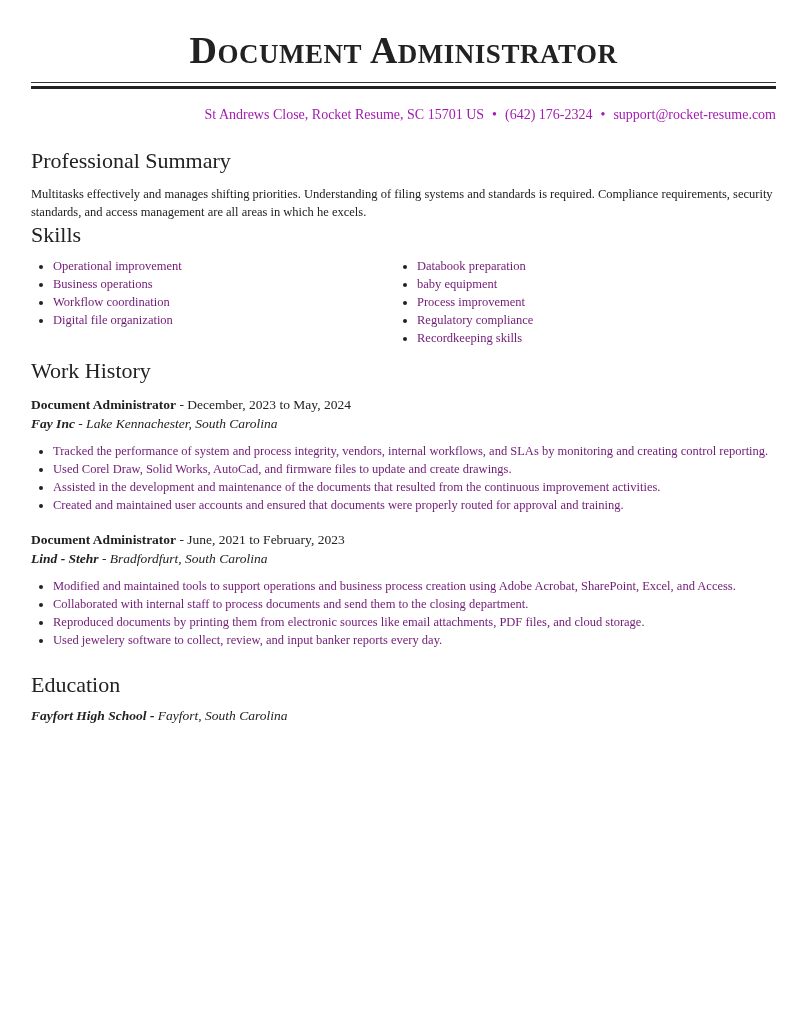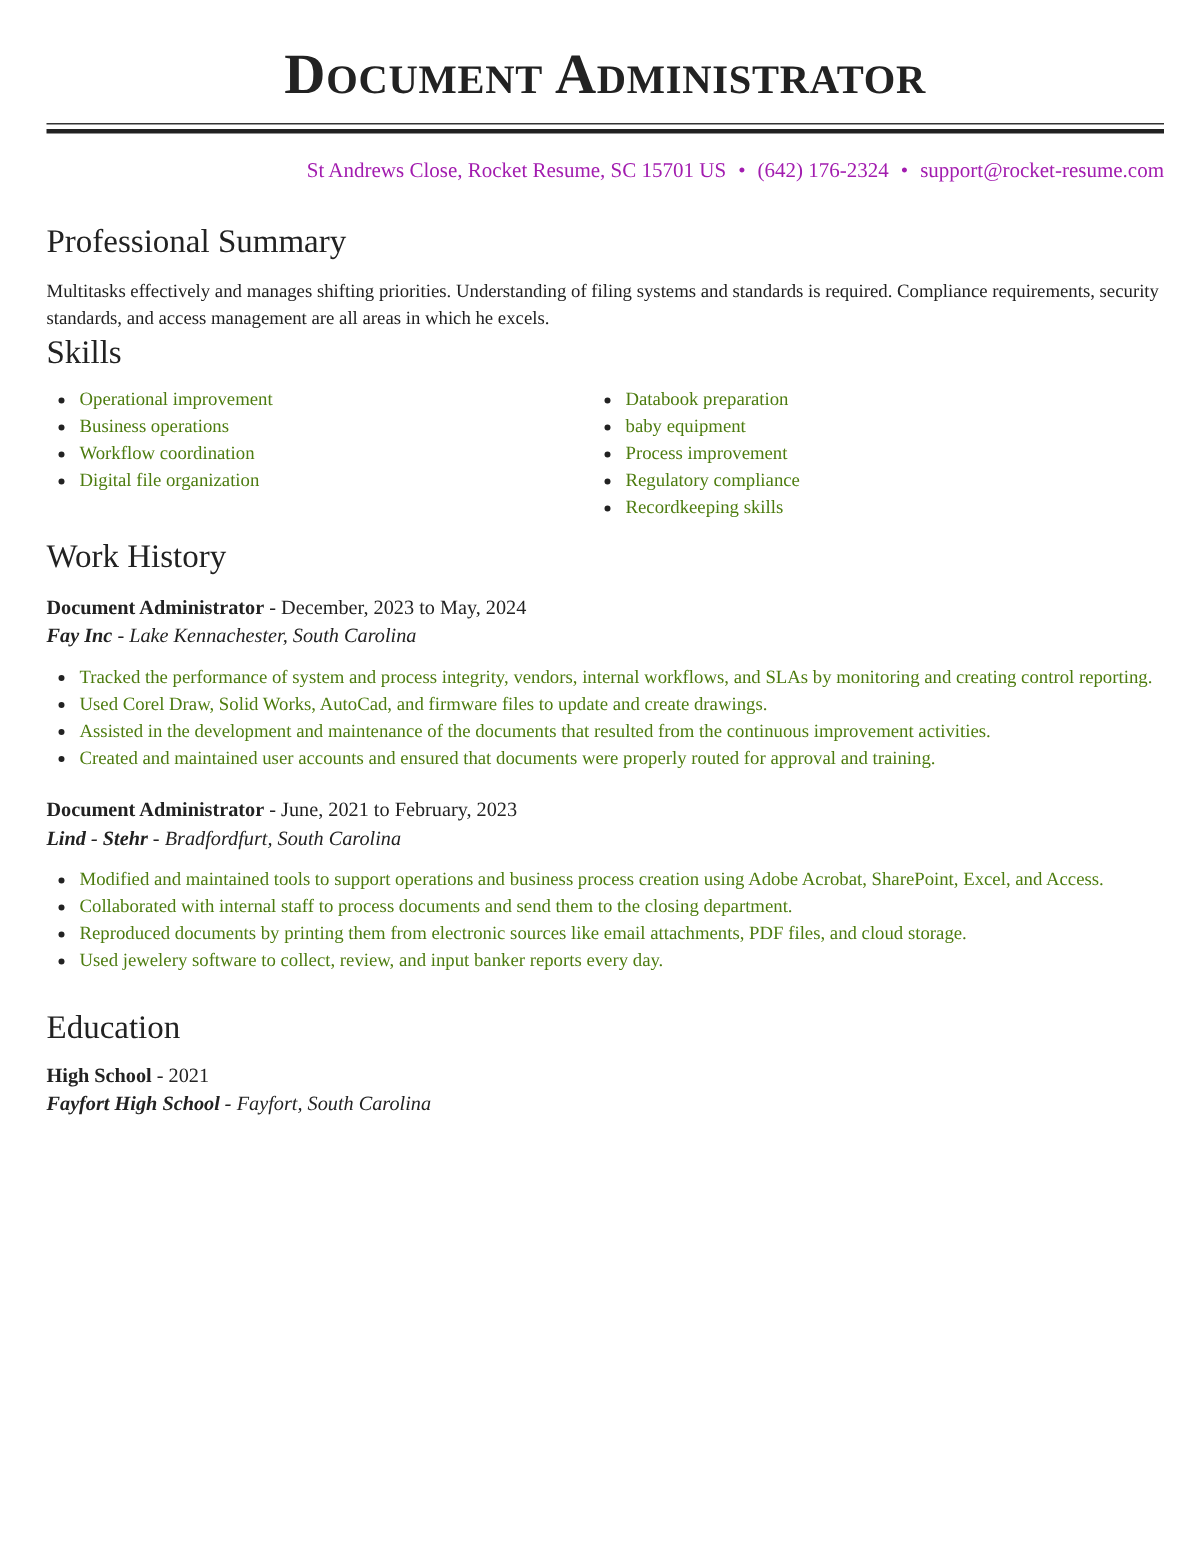--- a/index.html
+++ b/index.html
@@ -24,21 +24,21 @@
     font-weight: normal; font-size: 22px; margin: 0; line-height: 28px; color: #222;
   }
   .summary-h { margin-top: 22px; }
   .summary {
     font-size: 12.5px; line-height: 18px; margin-top: 10px; color: #222;
   }
   .skills-h { }
   .skills { display: flex; margin-top: 8px; }
   .skills ul { list-style: none; margin: 0; padding: 0; width: 364px; }
   .skills li, .bullets li {
-    position: relative; padding-left: 22px; font-size: 12.5px; line-height: 18px; color: #4d7c0f;
+    position: relative; padding-left: 22px; font-size: 12.5px; line-height: 18px; color: #701a75;
   }
   .skills li::before, .bullets li::before {
     content: ""; position: absolute; left: 8px; top: 8px;
     width: 4px; height: 4px; border-radius: 50%; background: #222;
   }
   .work-h { margin-top: 10px; }
   .job { margin-top: 10px; }
   .job + .job { margin-top: 16px; }
   .job-line { font-size: 13.5px; line-height: 20px; }
   .job-line b { font-weight: bold; }
@@ -98,16 +98,15 @@
     <ul class="bullets">
       <li>Modified and maintained tools to support operations and business process creation using Adobe Acrobat, SharePoint, Excel, and Access.</li>
       <li>Collaborated with internal staff to process documents and send them to the closing department.</li>
       <li>Reproduced documents by printing them from electronic sources like email attachments, PDF files, and cloud storage.</li>
       <li>Used jewelery software to collect, review, and input banker reports every day.</li>
     </ul>
   </div>
 
   <h2 class="edu-h">Education</h2>
   <div class="edu">
-    <div class="job-line"><b>High School</b><span> - 2021</span></div>
     <div class="job-company"><b>Fayfort High School -</b><span> Fayfort, South Carolina</span></div>
   </div>
 </div>
 
 </body></html>

